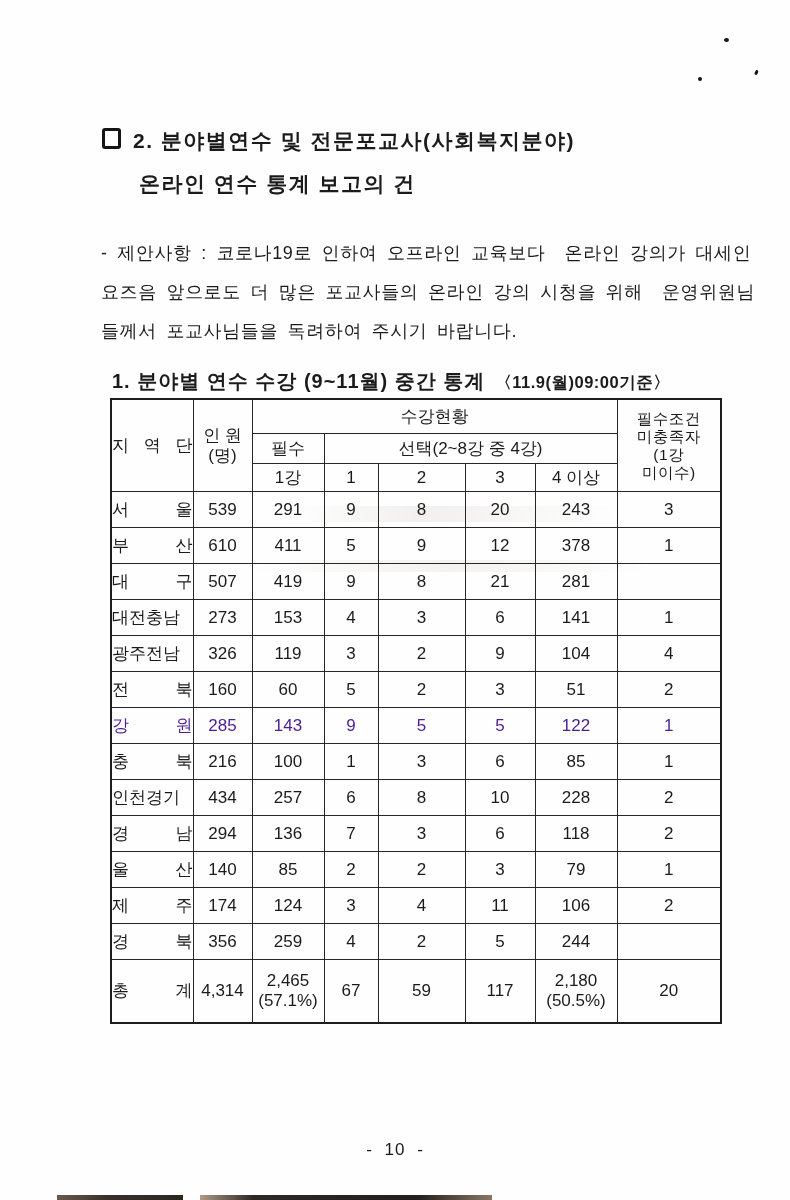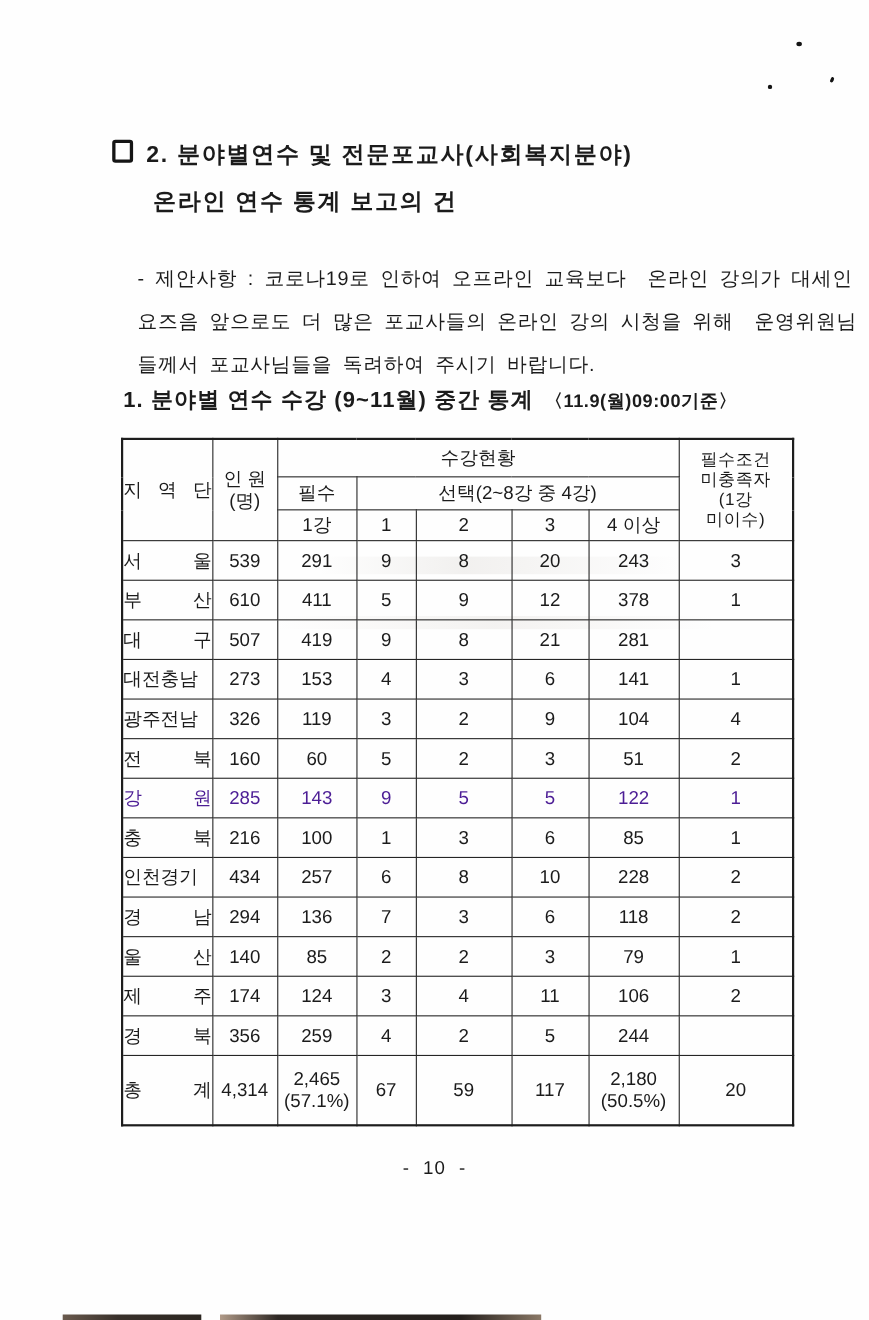--- a/index.html
+++ b/index.html
@@ -25,24 +25,24 @@
   .smudge1{top:506px;left:290px;width:330px;height:16px;background:linear-gradient(90deg,rgba(150,140,128,0) ,rgba(150,140,128,0.12) 40%,rgba(150,140,128,0));}
   .smudge2{top:560px;left:250px;width:400px;height:12px;background:linear-gradient(90deg,rgba(150,138,124,0),rgba(150,138,124,0.10) 50%,rgba(150,138,124,0));}
 
   .heading{position:absolute;top:126px;left:102px;font-size:21px;font-weight:700;letter-spacing:1.5px;line-height:30px;}
   .checkbox{
     display:inline-block;width:13px;height:15px;border:3px solid #151515;border-radius:3px;
     margin-right:12px;vertical-align:-1px;
   }
   .heading .line2{padding-left:37px;margin-top:13px;}
 
-  .proposal{position:absolute;top:234px;left:101px;width:625px;font-size:18px;letter-spacing:0.6px;word-spacing:4px;margin-left:24px;}
+  .proposal{position:absolute;top:234px;left:101px;width:625px;font-size:18px;letter-spacing:0.6px;word-spacing:4px;}
   .proposal .pline{line-height:39px;white-space:pre;}
 
-  .section-title{position:absolute;top:350px;left:112px;font-size:20px;font-weight:700;letter-spacing:1px;}
+  .section-title{position:absolute;top:368px;left:112px;font-size:20px;font-weight:700;letter-spacing:1px;}
   .section-title .note{font-size:16.5px;font-weight:700;margin-left:10px;letter-spacing:0.5px;}
 
   table.stats{
     position:absolute;top:398px;left:110px;width:610px;
     border-collapse:collapse;table-layout:fixed;
     border:2.5px solid #1d1d1d;
   }
   table.stats th,table.stats td{
     border:1.5px solid #262626;text-align:center;vertical-align:middle;
     font-size:17px;font-weight:500;white-space:pre-line;line-height:20px;
@@ -51,21 +51,21 @@
   table.stats thead tr.h1 th{height:33px;}
   table.stats thead tr.h2 th{height:29px;}
   table.stats thead tr.h3 th{height:27px;}
   table.stats th.unmet-h{font-size:15.5px;line-height:18px;letter-spacing:0.5px;border-radius:30px;}
   table.stats td{height:35px;font-size:17px;}
   .justify-kr{text-align:justify;text-align-last:justify;padding:0 13px;margin-top:12px;}
   th.justify-kr{padding:0 14px;}
   tr.highlight td{color:#4c1d95;}
   tr.total td{height:62px;}
 
-  .page-number{position:absolute;top:1052px;left:0;width:790px;text-align:center;font-size:17px;letter-spacing:1px;word-spacing:6px;}
+  .page-number{position:absolute;top:1140px;left:0;width:790px;text-align:center;font-size:17px;letter-spacing:1px;word-spacing:6px;}
 </style>
 </head>
 <body>
 
 <div class="artifact band-top"></div>
 <div class="artifact speck s1"></div>
 <div class="artifact speck s2"></div>
 <div class="artifact speck s3"></div>
 <div class="artifact band-bottom-1"></div>
 <div class="artifact band-bottom-2"></div>

